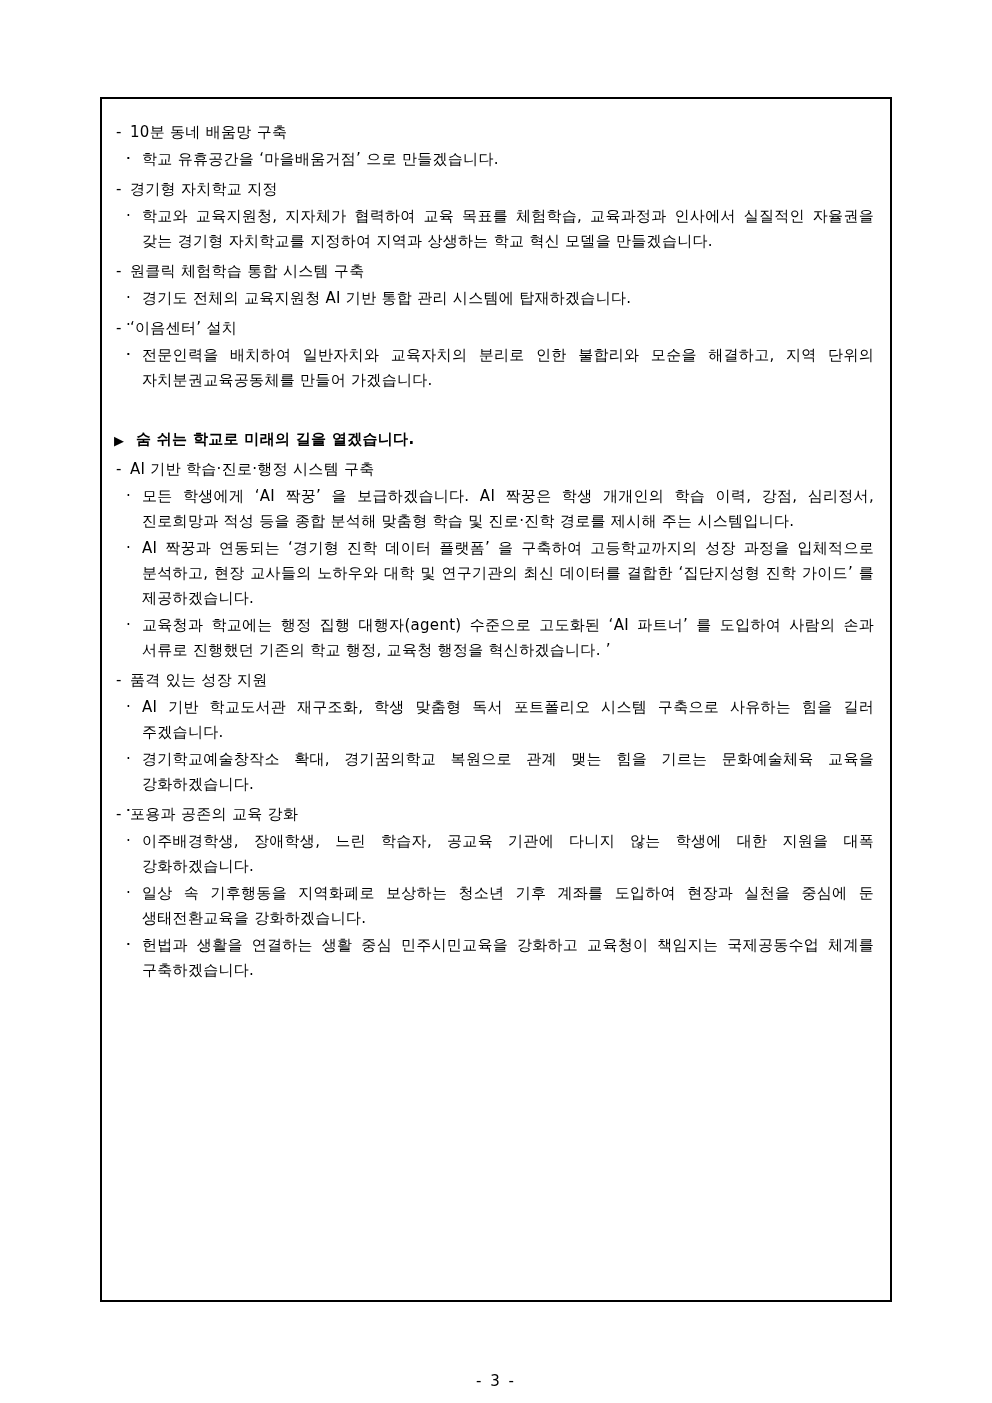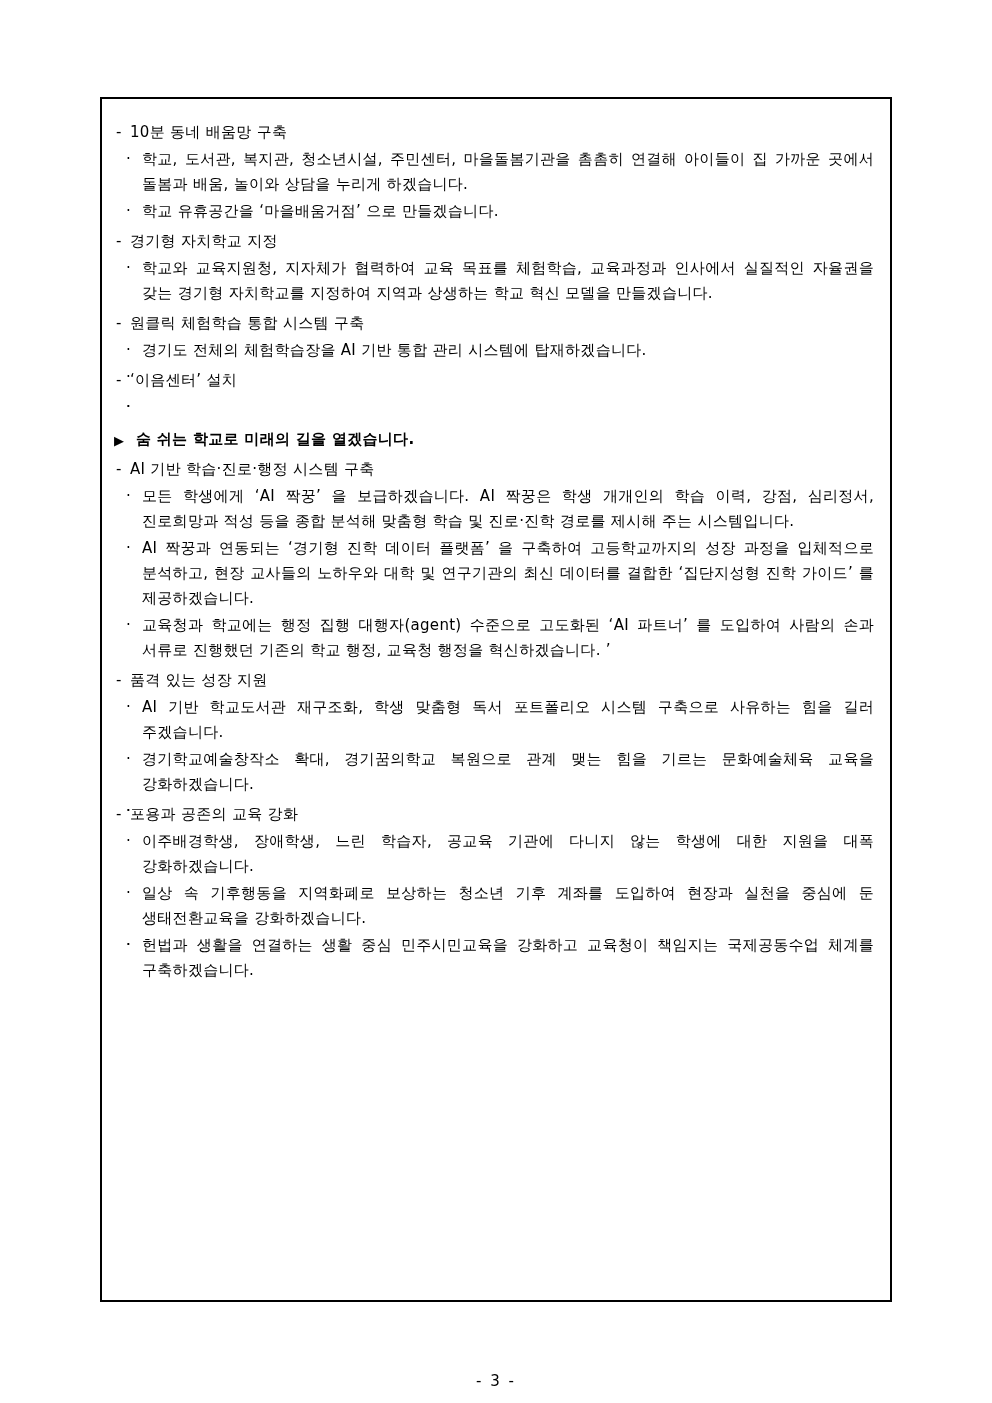--- a/index.html
+++ b/index.html
@@ -46,30 +46,30 @@
     text-align: center;
     font-size: 15px;
     letter-spacing: 2px;
   }
 </style>
 </head>
 <body>
 
 <div class="content-box">
     <div class="blk blk-dash"><span class="marker">-</span><span class="txt">10분 동네 배움망 구축</span></div>
-    <div class="blk blk-bullet"><span class="marker">·</span><span class="txt">학교, 도서관, 복지관, 청소년시설, 주민센터, 마을돌봄기관을 촘촘히 연결해 아이들이 집 가까운 곳에서 돌봄과 배움, 놀이와 상담을 누리게 하겠습니다.</span></div>
+    <div class="blk blk-bullet"><span class="marker">·</span></div>
     <div class="blk blk-bullet"><span class="marker">·</span><span class="txt">학교 유휴공간을 ‘마을배움거점’ 으로 만들겠습니다.</span></div>
     <div class="blk blk-dash"><span class="marker">-</span><span class="txt">경기형 자치학교 지정</span></div>
     <div class="blk blk-bullet"><span class="marker">·</span><span class="txt">학교와 교육지원청, 지자체가 협력하여 교육 목표를 체험학습, 교육과정과 인사에서 실질적인 자율권을 갖는 경기형 자치학교를 지정하여 지역과 상생하는 학교 혁신 모델을 만들겠습니다.</span></div>
     <div class="blk blk-dash"><span class="marker">-</span><span class="txt">원클릭 체험학습 통합 시스템 구축</span></div>
-    <div class="blk blk-bullet"><span class="marker">·</span><span class="txt">경기도 전체의 체험학습장을 AI 기반 통합 관리 시스템에 탑재하겠습니다.</span></div>
+    <div class="blk blk-bullet"><span class="marker">·</span><span class="txt">경기도 전체의 교육지원청 AI 기반 통합 관리 시스템에 탑재하겠습니다.</span></div>
     <div class="blk blk-bullet"><span class="marker">·</span></div>
     <div class="blk blk-dash"><span class="marker">-</span><span class="txt">‘이음센터’  설치</span></div>
     <div class="blk blk-bullet"><span class="marker">·</span></div>
-    <div class="blk blk-bullet"><span class="marker">·</span></div>
+    <div class="blk blk-bullet"><span class="marker">·</span><span class="txt">전문인력을 배치하여 일반자치와 교육자치의 분리로 인한 불합리와 모순을 해결하고, 지역 단위의 자치분권교육공동체를 만들어 가겠습니다.</span></div>
     <div class="blk blk-gap"></div>
     <div class="blk blk-arrow"><span class="marker">▶</span><span class="txt">숨 쉬는 학교로 미래의 길을 열겠습니다.</span></div>
     <div class="blk blk-dash"><span class="marker">-</span><span class="txt">AI 기반 학습·진로·행정 시스템 구축</span></div>
     <div class="blk blk-bullet"><span class="marker">·</span><span class="txt">모든 학생에게 ‘AI 짝꿍’ 을 보급하겠습니다. AI 짝꿍은 학생 개개인의 학습 이력, 강점, 심리정서, 진로희망과 적성 등을 종합 분석해 맞춤형 학습 및 진로·진학 경로를 제시해 주는 시스템입니다.</span></div>
     <div class="blk blk-bullet"><span class="marker">·</span><span class="txt">AI 짝꿍과 연동되는 ‘경기형 진학 데이터 플랫폼’ 을 구축하여 고등학교까지의 성장 과정을 입체적으로 분석하고, 현장 교사들의 노하우와 대학 및 연구기관의 최신 데이터를 결합한 ‘집단지성형 진학 가이드’ 를 제공하겠습니다.</span></div>
     <div class="blk blk-bullet"><span class="marker">·</span><span class="txt">교육청과 학교에는 행정 집행 대행자(agent) 수준으로 고도화된 ‘AI 파트너’ 를 도입하여 사람의 손과 서류로 진행했던 기존의 학교 행정, 교육청 행정을 혁신하겠습니다. ’</span></div>
     <div class="blk blk-dash"><span class="marker">-</span><span class="txt">품격 있는 성장 지원</span></div>
     <div class="blk blk-bullet"><span class="marker">·</span><span class="txt">AI 기반 학교도서관 재구조화, 학생 맞춤형 독서 포트폴리오 시스템 구축으로 사유하는 힘을 길러 주겠습니다.</span></div>
     <div class="blk blk-bullet"><span class="marker">·</span><span class="txt">경기학교예술창작소 확대, 경기꿈의학교 복원으로 관계 맺는 힘을 기르는 문화예술체육 교육을 강화하겠습니다.</span></div>
     <div class="blk blk-bullet"><span class="marker">·</span></div>

